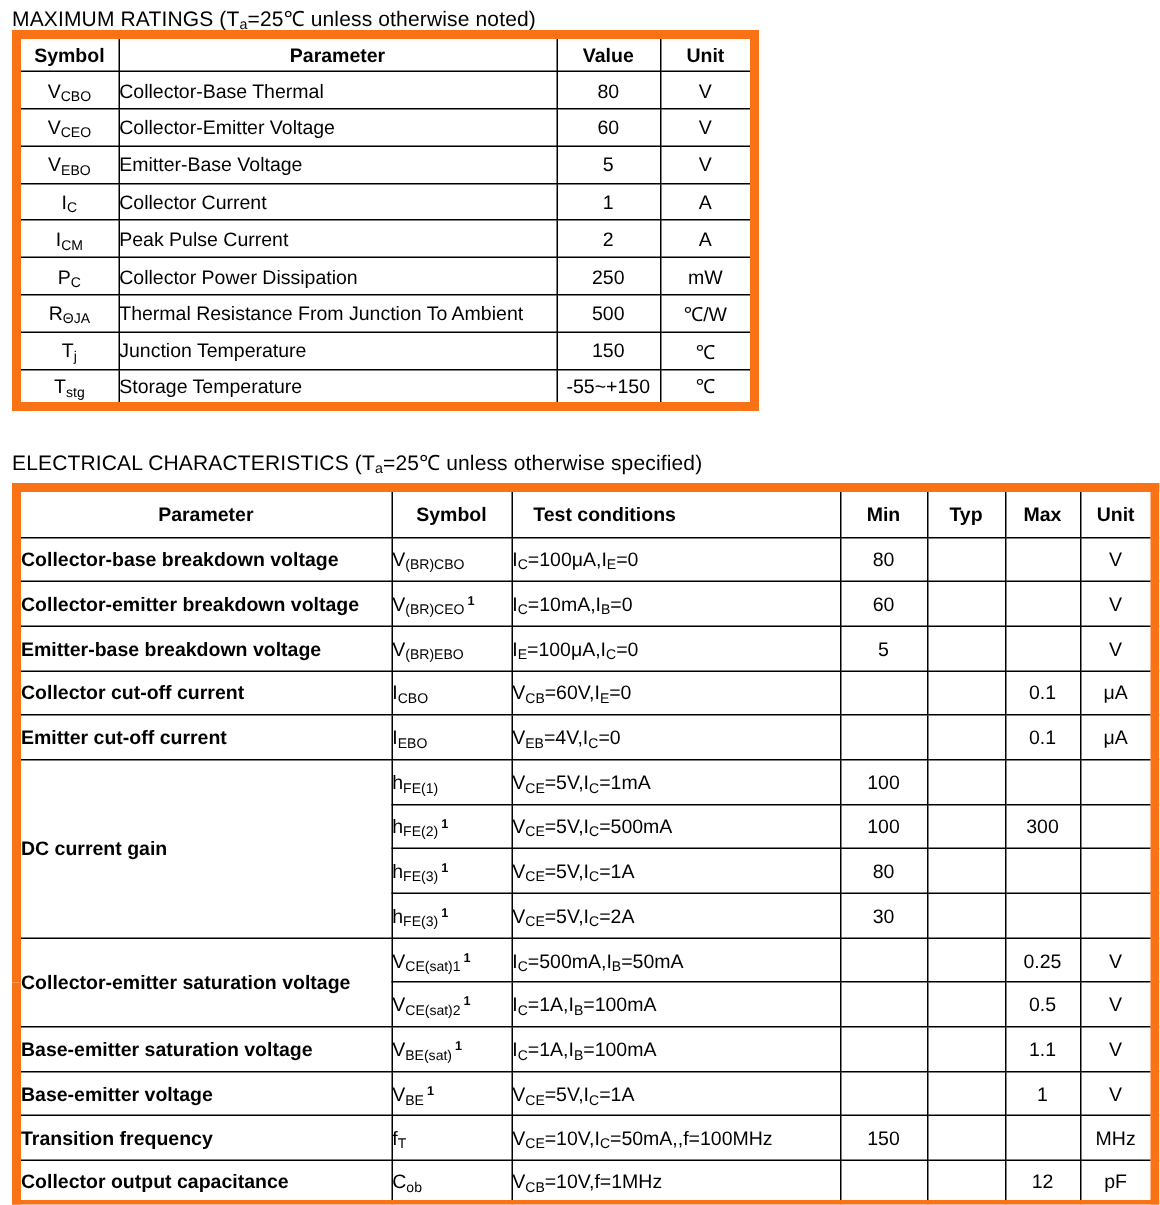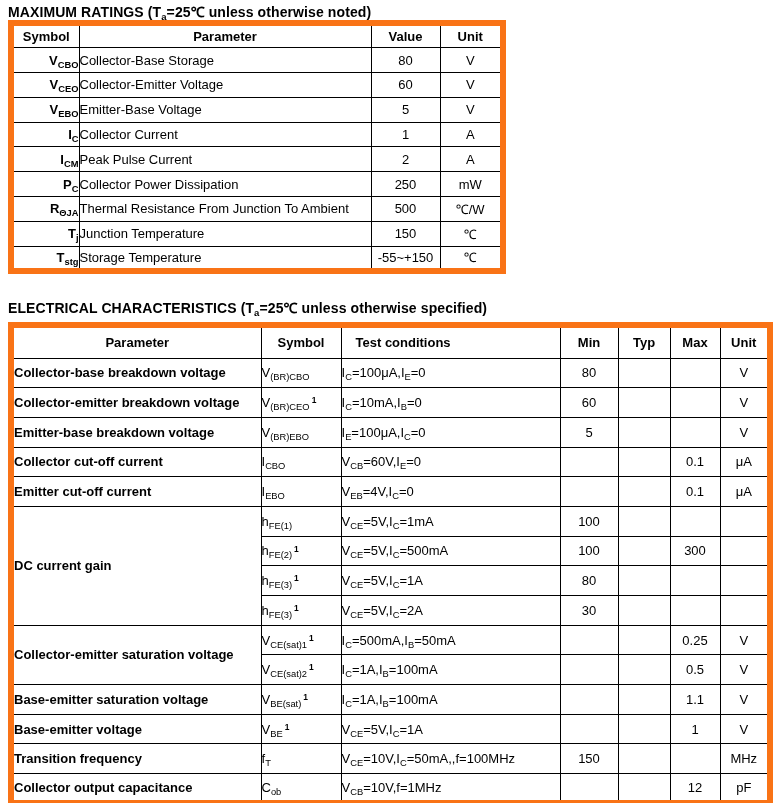--- a/index.html
+++ b/index.html
@@ -4,42 +4,42 @@
 <style>
   html,body{margin:0;padding:0;background:#ffffff;}
   body{
     width:773px;height:803px;position:relative;
     font-family:"Liberation Sans", sans-serif;
     color:#000;
     -webkit-font-smoothing:antialiased;
   }
   .title{
     position:absolute;margin:0;
-    font-size:14px;font-weight:bold;letter-spacing:0.1px;
+    font-size:14px;font-weight:normal;letter-spacing:0.1px;
     white-space:nowrap;
     text-align:center;
   }
   #title1{left:8px;top:2px;}
   #title2{left:8px;top:298px;}
   table.tbl{
     position:absolute;border-collapse:collapse;table-layout:fixed;
     border:6px solid #f97316;
   }
   #table1{left:8px;top:20px;width:492px;}
   #table2{left:8px;top:322px;width:759px;}
   .tbl th,.tbl td{
     border:1px solid #000;
     font-size:13px;padding:0;vertical-align:middle;
     overflow:hidden;white-space:nowrap;
   }
   .tbl th{font-weight:bold;text-align:center;}
   #table1 tr{height:24.8px;}
   #table2 thead tr{height:33px;}
   #table2 tbody tr{height:29.7px;}
-  .c-sym{font-weight:bold;text-align:right;}
+  .c-sym{font-weight:normal;text-align:center;}
   .c-param{text-align:left;padding-left:8px;}
   .c-val,.c-unit{text-align:center;}
   .c-param2{font-weight:bold;text-align:left;padding-left:10px;}
   .c-sym2{text-align:left;font-weight:normal;}
   .c-test{text-align:left;padding-left:9px;font-weight:normal;}
   .c-min,.c-typ,.c-max,.c-unit2{text-align:center;font-weight:normal;}
   .th-test{text-align:left !important;padding-left:14px !important;}
   sub{font-size:0.72em;vertical-align:-0.28em;line-height:0;}
   sup{font-size:0.65em;vertical-align:0.45em;line-height:0;font-weight:bold;margin-left:2px;}
   .title sub{font-size:0.68em;}
@@ -60,21 +60,21 @@
         <tr>
           <th>Symbol</th>
           <th>Parameter</th>
           <th>Value</th>
           <th>Unit</th>
         </tr>
       </thead>
       <tbody>
         <tr>
           <td class="c-sym">V<sub>CBO</sub></td>
-          <td class="c-param">Collector-Base Storage</td>
+          <td class="c-param">Collector-Base Thermal</td>
           <td class="c-val">80</td>
           <td class="c-unit">V</td>
         </tr>
         <tr>
           <td class="c-sym">V<sub>CEO</sub></td>
           <td class="c-param">Collector-Emitter Voltage</td>
           <td class="c-val">60</td>
           <td class="c-unit">V</td>
         </tr>
         <tr>

